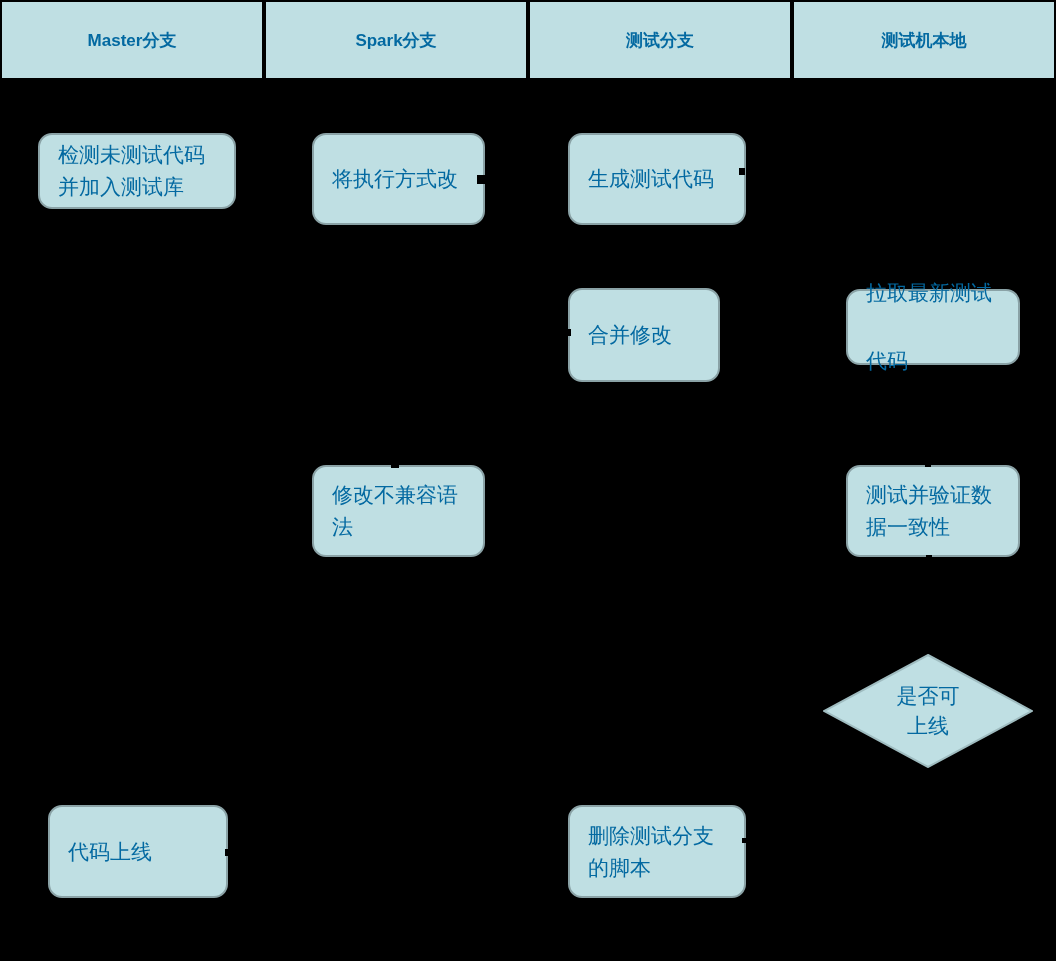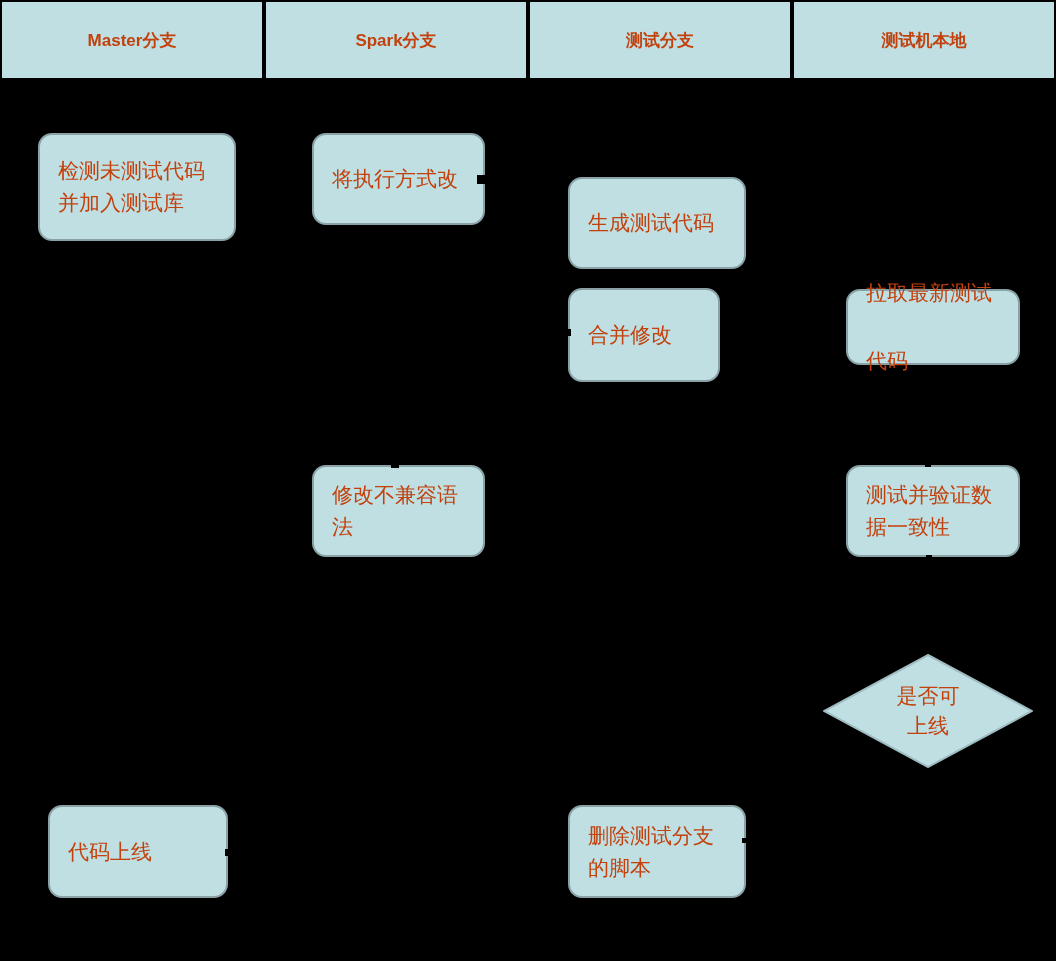--- a/index.html
+++ b/index.html
@@ -2,21 +2,21 @@
 <html><head>
 <meta charset="utf-8">
 <style>
   html,body{margin:0;padding:0;background:#000;}
   #page{
     position:relative;
     width:1056px;height:961px;
     background:#000;
     overflow:hidden;
     font-family:"Liberation Serif","DejaVu Serif",serif;
-    color:#c2410c;
+    color:#0369a1;
   }
   
   #lane-header{
     position:absolute;left:0;top:0;width:1056px;height:81px;
     background:#000;
     display:flex;
     box-sizing:border-box;
     padding:2px 2px 3px 2px;
     gap:4px;
   }
@@ -33,23 +33,23 @@
     box-sizing:border-box;
     background:#bfdfe3;
     border:2px solid #8aa2a6;
     border-radius:14px;
     display:flex;flex-direction:column;justify-content:center;
     padding:4px 8px 4px 18px;
     font-size:21px;line-height:32px;
   }
   .node span{display:block;white-space:nowrap;}
   
-  #node-detect       {left:38px;  top:133px; width:198px; height:108px;}
+  #node-detect       {left:38px;  top:133px; width:198px; height:76px;}
   #node-spark-change {left:312px; top:133px; width:173px; height:92px;}
-  #node-generate     {left:568px; top:133px; width:178px; height:92px;margin-top:44px;}
+  #node-generate     {left:568px; top:133px; width:178px; height:92px;}
   #node-merge        {left:568px; top:288px; width:152px; height:94px;}
   #node-pull         {left:846px; top:289px; width:174px; height:76px;gap:36px;}
   #node-fix-syntax   {left:312px; top:465px; width:173px; height:92px;}
   #node-verify       {left:846px; top:465px; width:174px; height:92px;}
   #node-online       {left:48px;  top:805px; width:180px; height:93px;}
   #node-delete       {left:568px; top:805px; width:178px; height:93px;}
   
   #decision-wrap{position:absolute;left:823px;top:654px;width:210px;height:114px;}
   #decision-wrap svg{position:absolute;left:0;top:0;}
   #decision-label{

